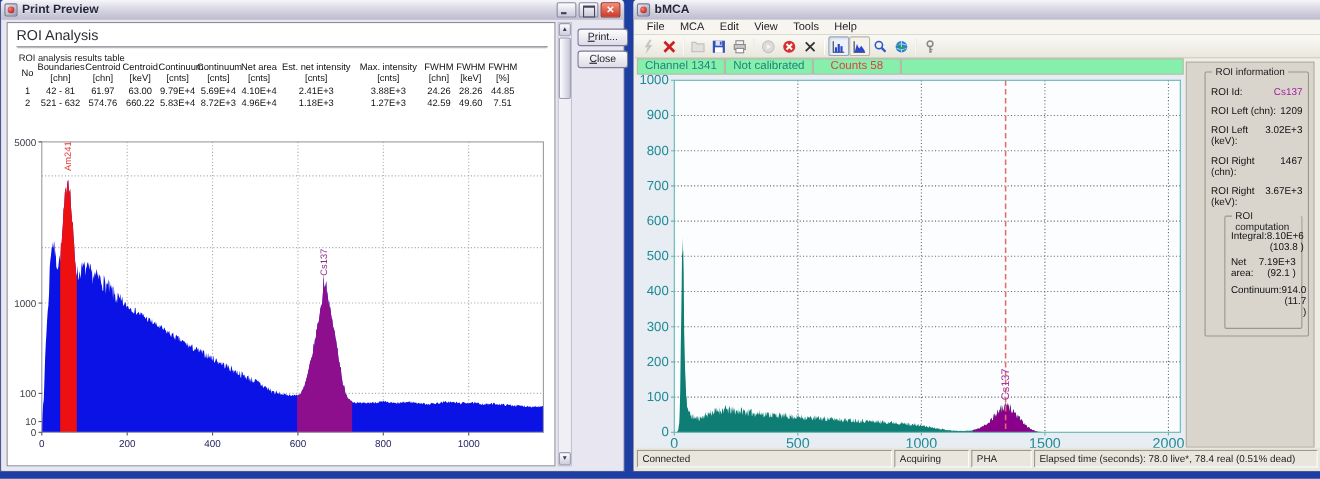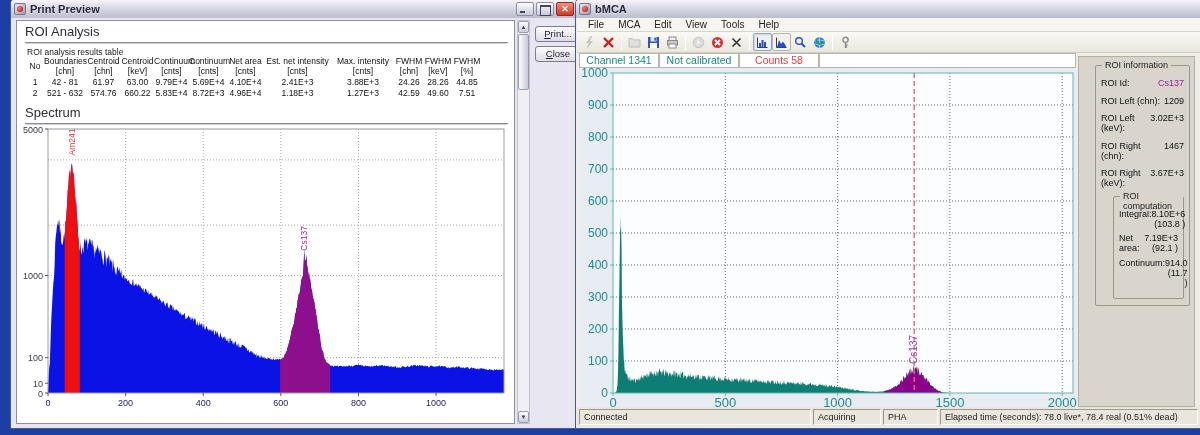--- a/index.html
+++ b/index.html
@@ -1,20 +1,20 @@
 <!DOCTYPE html>
 <html><head>
 <meta charset="utf-8">
 <style>
   * { margin:0; padding:0; box-sizing:border-box; }
   html,body { width:1200px; height:435px; overflow:hidden;
     font-family:"Liberation Sans", sans-serif; background:#1d3fa3; }
   .window { position:absolute; background:#e8e6f0; border:1px solid #49598f; border-top:none;
     border-radius:4px 4px 0 0; }
-  #win-left { left:10px; top:0; width:568px; height:429px; }
+  #win-left { left:0; top:0; width:568px; height:429px; }
   #win-right { left:575px; top:0; width:746px; height:429px; background:#efede5; }
   .titlebar { position:absolute; left:0; top:0; right:0; height:18px;
     background:linear-gradient(180deg,#f6f5fa 0%,#d9d8e4 45%,#bdbccd 100%);
     border-radius:3px 3px 0 0; display:flex; align-items:center; padding:0 3px; }
   .titlebar .appicon { width:12px; height:12px; margin-right:4px; position:relative;
     background:linear-gradient(135deg,#e8e8f2,#9a9ab4); border:1px solid #777790; border-radius:2px; }
   .titlebar .appicon::after { content:""; position:absolute; left:2px; top:2px; width:6px; height:6px;
     background:radial-gradient(circle at 35% 35%, #ff7a6a, #a01010); border-radius:50%; }
   .titletext { font-size:11px; font-weight:bold; color:#26263c; flex:1;
     text-shadow:0 1px 0 #ffffff80; white-space:nowrap; overflow:hidden; }
@@ -55,21 +55,21 @@
   .menu-item { font-size:10px; color:#222; padding:0 7px; }
   #toolbar { position:absolute; left:1px; top:32px; right:1px; height:21px; background:linear-gradient(180deg,#faf9f4,#e9e7dd);
     border-bottom:1px solid #cfccc0; display:flex; align-items:center; padding-left:3px; }
   .tbtn { width:19px; height:18px; display:flex; align-items:center; justify-content:center;
     border:1px solid transparent; border-radius:2px; background:transparent; }
   .tbtn.pressed { background:#eef2f8; border:1px solid #94a6bc; box-shadow:inset 1px 1px 2px #0002; }
   .tbtn.grouped { border:1px solid #b8b4a8; background:#f4f2ec; }
   .tbtn.disabled { filter:grayscale(1) opacity(0.55); }
   .tsep { width:1px; height:15px; background:#c6c3b6; border-right:1px solid #fff; margin:0 3px; }
   #infobar { position:absolute; left:3px; top:53px; height:15px; display:flex; }
-  .info-panel { height:15px; border:1px solid #b9b6aa; background:#ffffff; margin-right:0;
+  .info-panel { height:15px; border:1px solid #b9b6aa; background:#86efac; margin-right:0;
     font-size:10.5px; text-align:center; line-height:13px; white-space:nowrap; overflow:hidden; }
   #chart2-mount { position:absolute; left:3px; top:68px; width:498px; height:341px; background:#e7edf3; }
   #roi-sidebar { position:absolute; left:502px; top:56px; width:117px; height:351px;
     background:#d9d5cc; border:1px solid #b2afa4; padding:8px 4px 0 4px; }
   .groupbox { position:relative; border:1px solid #9a978c; border-radius:2px; padding:12px 5px 6px 5px;margin-left:12px; }
   .groupbox > .legend { position:absolute; top:-6px; left:6px; background:#d9d5cc; padding:0 3px;
     font-size:9px; color:#222; }
   .kv { display:flex; justify-content:space-between; font-size:9px; color:#111; margin-bottom:7.5px; }
   .kv .v { text-align:right; }
   #roi-computation { margin-top:2px; }
@@ -190,21 +190,20 @@
             <td>8.72E+3</td>
             <td>4.96E+4</td>
             <td>1.18E+3</td>
             <td>1.27E+3</td>
             <td>42.59</td>
             <td>49.60</td>
             <td>7.51</td>
           </tr>
         </tbody>
     </table>
-    <div class="section-h" style="top:84px;">Spectrum</div>
     <div id="chart1-mount" class="chart"><svg width="494" height="298">
           <rect x="28" y="8" width="456" height="264" fill="#ffffff"></rect>
           <line x1="28" x2="484" y1="38.888000000000005" y2="38.888000000000005" stroke="#aaaaaa" stroke-width="1" stroke-dasharray="1,2"></line>
           <line x1="28" x2="484" y1="104.096" y2="104.096" stroke="#aaaaaa" stroke-width="1" stroke-dasharray="1,2"></line>
           <line x1="28" x2="484" y1="154.52" y2="154.52" stroke="#aaaaaa" stroke-width="1" stroke-dasharray="1,2"></line>
           <line x1="28" x2="484" y1="236.624" y2="236.624" stroke="#aaaaaa" stroke-width="1" stroke-dasharray="1,2"></line>
           <line x1="28" x2="484" y1="262.23199999999997" y2="262.23199999999997" stroke="#aaaaaa" stroke-width="1" stroke-dasharray="1,2"></line>
           <line x1="105.61702127659574" x2="105.61702127659574" y1="8" y2="272" stroke="#aaaaaa" stroke-width="1" stroke-dasharray="1,2"></line>
           <line x1="183.23404255319147" x2="183.23404255319147" y1="8" y2="272" stroke="#aaaaaa" stroke-width="1" stroke-dasharray="1,2"></line>
           <line x1="260.8510638297872" x2="260.8510638297872" y1="8" y2="272" stroke="#aaaaaa" stroke-width="1" stroke-dasharray="1,2"></line>

